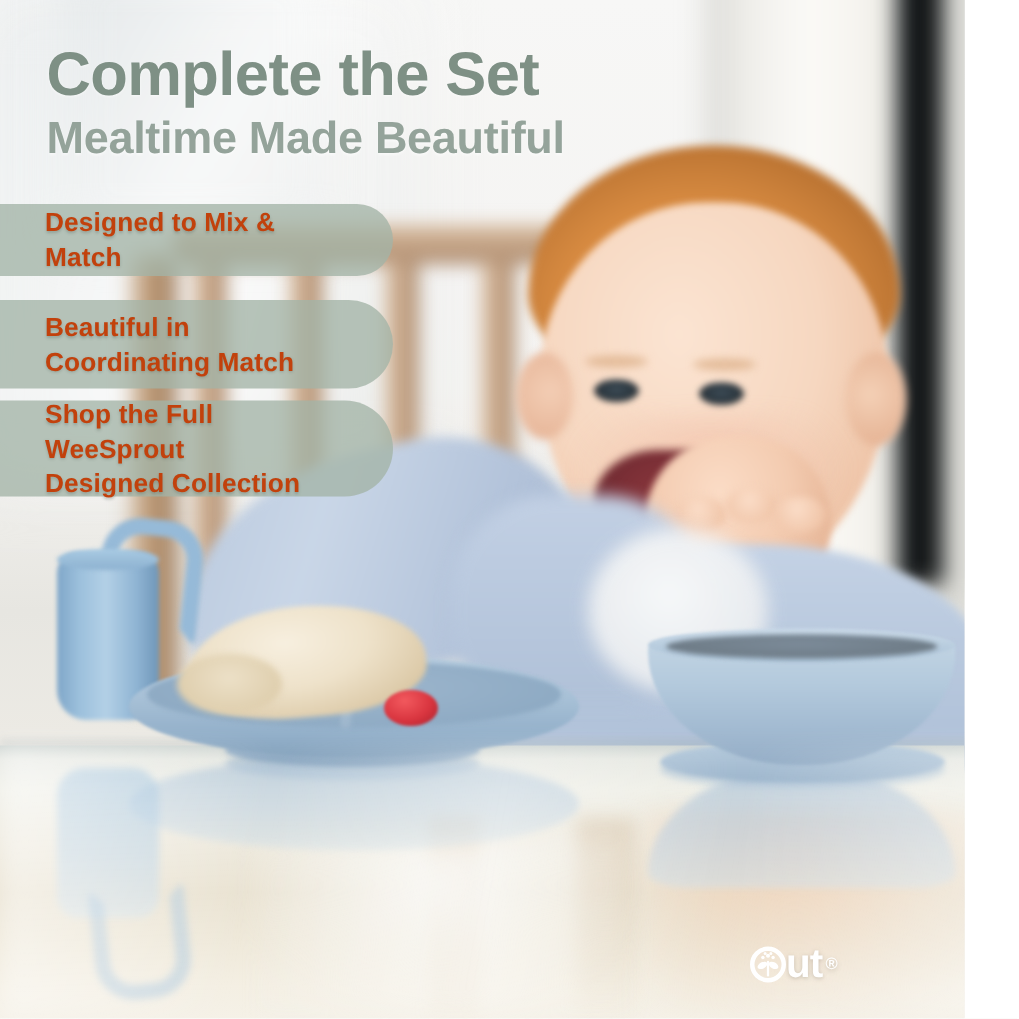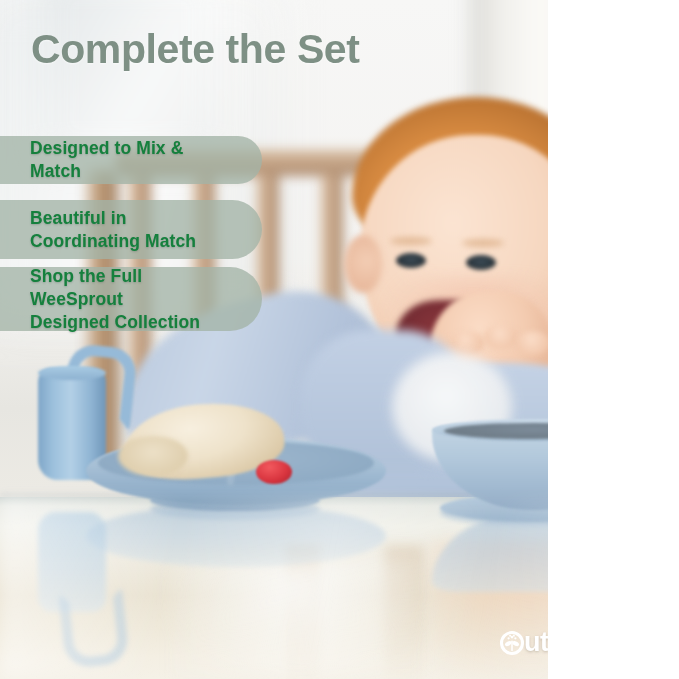--- a/index.html
+++ b/index.html
@@ -1,20 +1,20 @@
 <!DOCTYPE html>
 <html><head>
 <meta charset="utf-8">
 <style>
   html,body{margin:0;padding:0;background:#fff;}
   body{font-family:"Liberation Sans",sans-serif;}
 
   #scene{
     position:relative;
-    width:548px;height:679px;
+    width:643px;height:679px;
     overflow:hidden;
     background:#f2f1ef;
     user-select:none;
   }
 
   
   .layer{position:absolute;}
 
   
   #bg-base{
@@ -335,21 +335,21 @@
 
   .pill{
     position:absolute;left:-30px;
     background:rgba(163,180,167,.78);
     border-radius:0 34px 34px 0;
     display:flex;align-items:center;
     padding-left:60px;padding-right:30px;
     box-sizing:border-box;
   }
   .pill span{
-    color:#15803d;font-weight:700;font-size:17.5px;line-height:23px;
+    color:#c2410c;font-weight:700;font-size:17.5px;line-height:23px;
     letter-spacing:.1px;
     text-shadow:0 1px 2px rgba(70,85,75,.30);
   }
   #pill-1{top:136px;width:292px;height:48px;}
   #pill-2{top:200px;width:292px;height:59px;}
   #pill-3{top:267px;width:292px;height:64px;}
 
   
   #logo{
     position:absolute;left:499px;top:627px;
@@ -439,20 +439,21 @@
   <div class="layer" id="berry"></div>
 
   <div class="layer" id="bowl-base"></div>
   <div class="layer" id="bowl"></div>
   <div class="layer" id="bowl-rim"></div>
   <div class="layer" id="bowl-inner"></div>
 
   <div class="layer" id="table-sheen"></div>
 
   <div id="headline">Complete the Set</div>
+  <div id="subhead">Mealtime Made Beautiful</div>
 
   <div class="pill" id="pill-1">
     <span>Designed to Mix &amp; Match</span>
   </div>
 
   <div class="pill" id="pill-2">
     <span>
       <span>Beautiful in</span><br>
       <span>Coordinating Match</span>
     </span>

